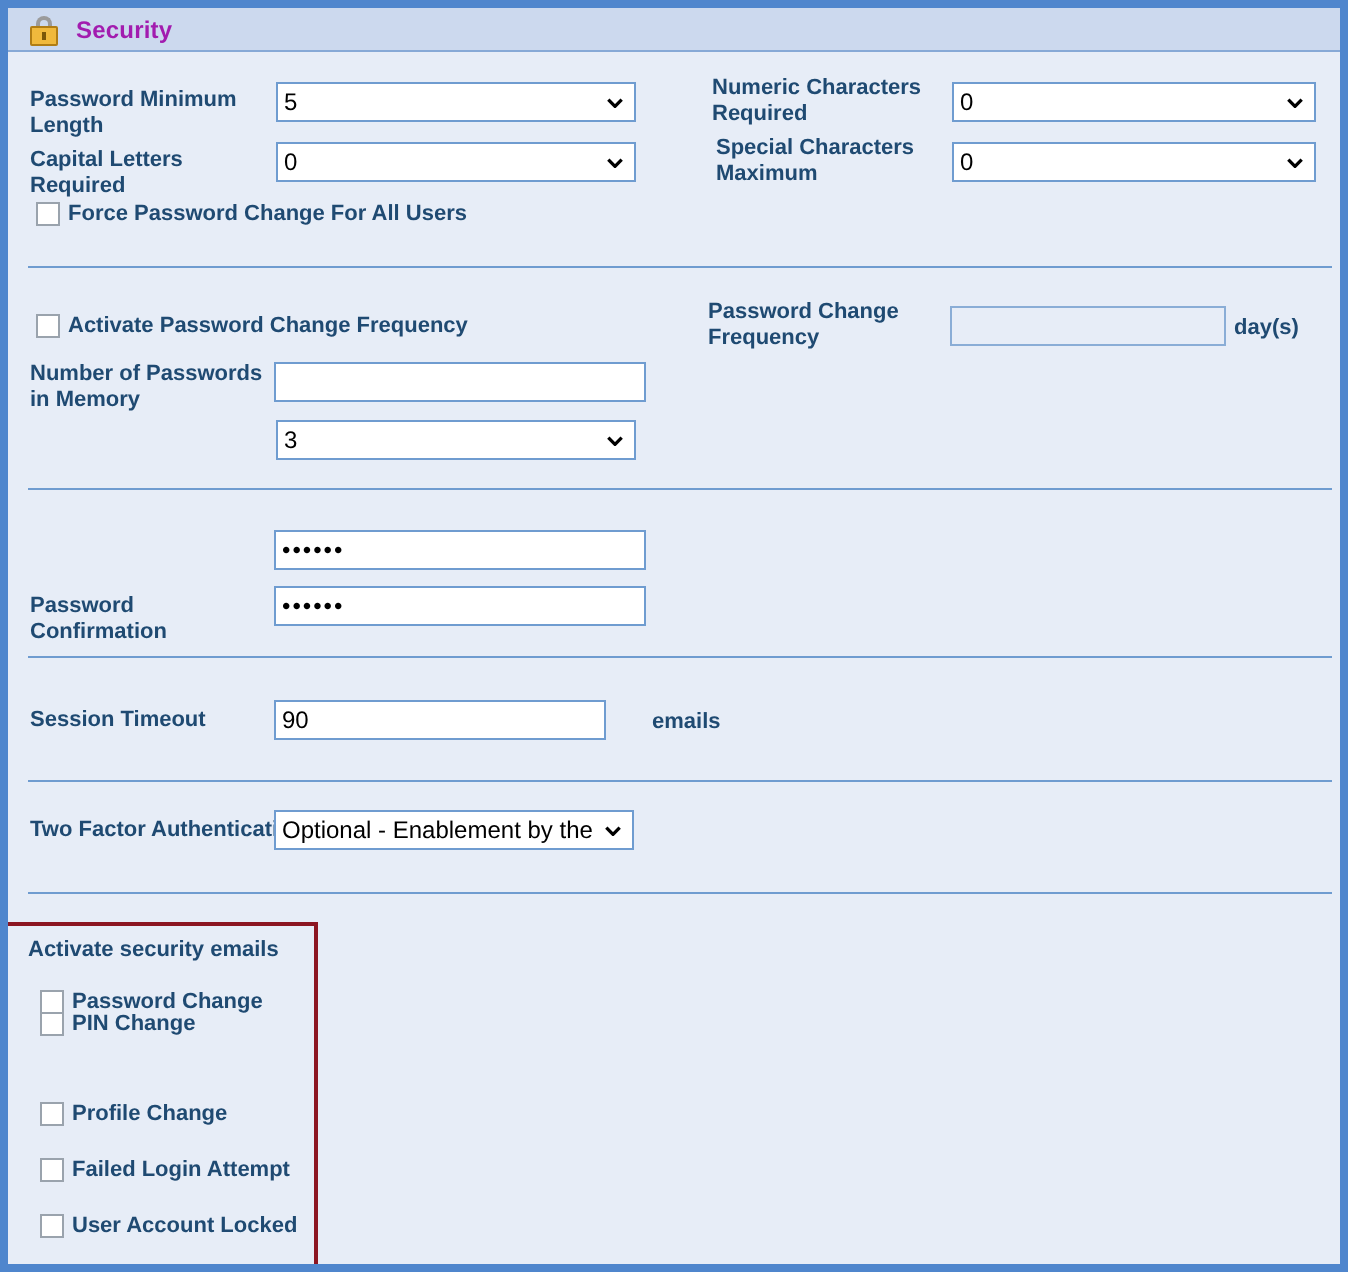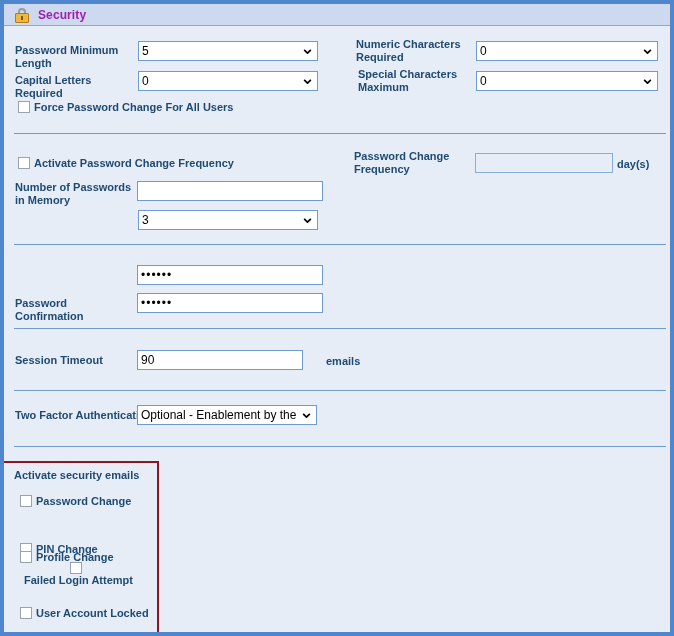--- a/index.html
+++ b/index.html
@@ -273,31 +273,31 @@
   <div class="divider" style="top:446px;"></div>
 
   <div class="redbox"></div>
   <div class="sec-emails-title">Activate security emails</div>
 
   <div class="abs chk-row" style="left:16px; top:495px;">
     <span class="chk"></span>
     <span class="chk-lbl">Password Change</span>
   </div>
 
-  <div class="abs chk-row" style="left:16px; top:543px;">
+  <div class="abs chk-row" style="left:16px; top:506px;">
     <span class="chk"></span>
     <span class="chk-lbl">PIN Change</span>
   </div>
 
   <div class="abs chk-row" style="left:16px; top:551px;">
     <span class="chk"></span>
     <span class="chk-lbl">Profile Change</span>
   </div>
 
-  <div class="abs chk-row" style="left:16px; top:562px;flex-direction:column;">
+  <div class="abs chk-row" style="left:16px; top:579px;">
     <span class="chk"></span>
     <span class="chk-lbl">Failed Login Attempt</span>
   </div>
 
   <div class="abs chk-row" style="left:16px; top:607px;">
     <span class="chk"></span>
     <span class="chk-lbl">User Account Locked</span>
   </div>
 
 </div>

